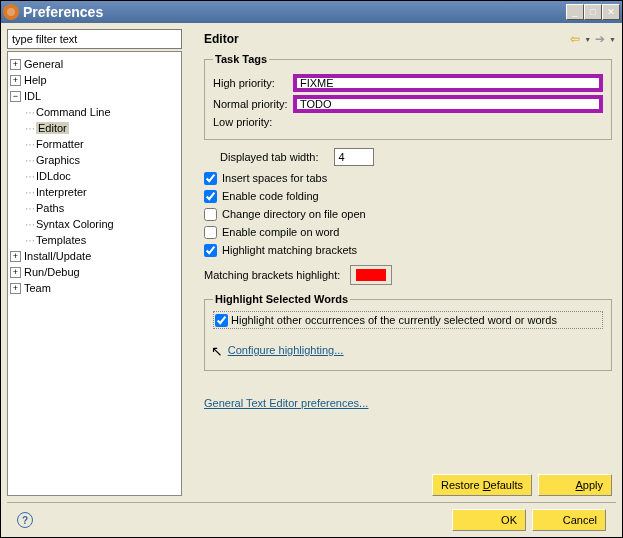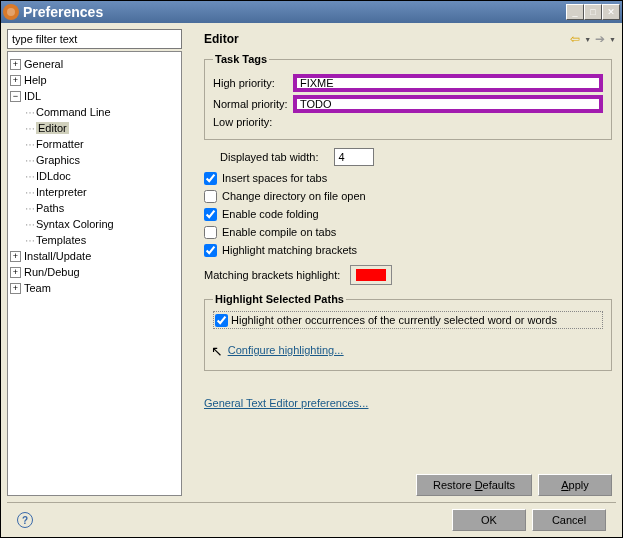--- a/index.html
+++ b/index.html
@@ -37,21 +37,21 @@
 .inline-row { display: flex; align-items: center; margin: 6px 0; }
 .inline-label { margin-right: 16px; padding-left: 16px; }
 .small-input { width: 40px; height: 18px; border: 1px solid #7a7a7a; padding: 1px 3px; font-size: 11px; font-family: inherit; }
 .check-row { display: flex; align-items: flex-start; margin: 5px 0; }
 .check-row input { margin-right: 5px; }
 .color-row { display: flex; align-items: center; margin: 8px 0; }
 .color-btn { width: 42px; height: 20px; border: 1px solid #888; background: #ece9d8; display: flex; align-items: center; justify-content: center; padding: 2px; margin-left: 10px; cursor: pointer; }
 .color-swatch { width: 30px; height: 12px; }
 .link { color: #1a5a8a; text-decoration: underline; cursor: pointer; margin: 6px 0; display: inline-block; }
 .button-row { display: flex; justify-content: flex-end; gap: 6px; margin-top: 12px; padding-right: 4px; }
-.btn { min-width: 74px; height: 22px; background: #a3a3a3; border: 1px solid #888; border-top-color: #fff; border-left-color: #fff; font-size: 11px; font-family: inherit; cursor: pointer; padding: 0 16px; }
+.btn { min-width: 74px; height: 22px; background: #fde047; border: 1px solid #888; border-top-color: #fff; border-left-color: #fff; font-size: 11px; font-family: inherit; cursor: pointer; padding: 0 8px; text-align: right; }
 .bottom-bar { display: flex; align-items: center; padding: 6px 10px; border-top: 1px solid #aca899; margin: 0 6px; }
 .help-icon { width: 16px; height: 16px; border: 1px solid #3a6aaa; border-radius: 50%; color: #3a6aaa; display: flex; align-items: center; justify-content: center; font-size: 10px; font-weight: bold; cursor: pointer; }
 .bottom-spacer { flex: 1; }
 .hsw-check { display: flex; align-items: center; border: 1px dotted #888; padding: 1px; margin-bottom: 9px; }
 .hsw-check input { margin-right: 3px; margin-top: 1px; }
 .cursor { position: relative; left: -2px; top: 2px; font-size: 14px; color: #000; }
 .underl { text-decoration: underline; }
 input[type=checkbox] { width: 13px; height: 13px; }
 </style>
 </head>
@@ -169,45 +169,45 @@
         <div class="inline-row">
           <span class="inline-label">Displayed tab width:</span>
           <input class="small-input" value="4" style="">
         </div>
 
         <div class="check-row">
             <input type="checkbox" checked="" style="">
             <span>Insert spaces for tabs</span>
           </div>
         <div class="check-row">
+            <input type="checkbox" checked="" style="">
+            <span>Enable code folding</span>
+          </div>
+        <div class="check-row">
             <input type="checkbox" style="">
             <span>Change directory on file open</span>
           </div>
         <div class="check-row">
-            <input type="checkbox" checked="" style="">
-            <span>Enable code folding</span>
-          </div>
-        <div class="check-row">
             <input type="checkbox" style="">
-            <span>Enable compile on tabs</span>
+            <span>Enable compile on word</span>
           </div>
         <div class="check-row">
             <input type="checkbox" checked="" style="">
             <span>Highlight matching brackets</span>
           </div>
 
         <div class="color-row">
           <span>Matching brackets highlight:</span>
           <div class="color-btn">
             <div class="color-swatch" style="background:#ff0000"></div>
           </div>
         </div>
 
         <fieldset class="fieldset">
-          <legend class="fieldset-legend">Highlight Selected Paths</legend>
+          <legend class="fieldset-legend">Highlight Selected Words</legend>
           <div class="hsw-check">
             <input type="checkbox" checked="" style="">
             <span>Highlight other occurrences of the currently selected word or words</span>
           </div>
           <span class="cursor">↖</span>
           <a class="link"><span class="underl">Configure highlighting...</span></a>
         </fieldset>
 
         <div style="height:12px"></div>
         <a class="link"><span class="underl">General Text Editor preferences...</span></a>

